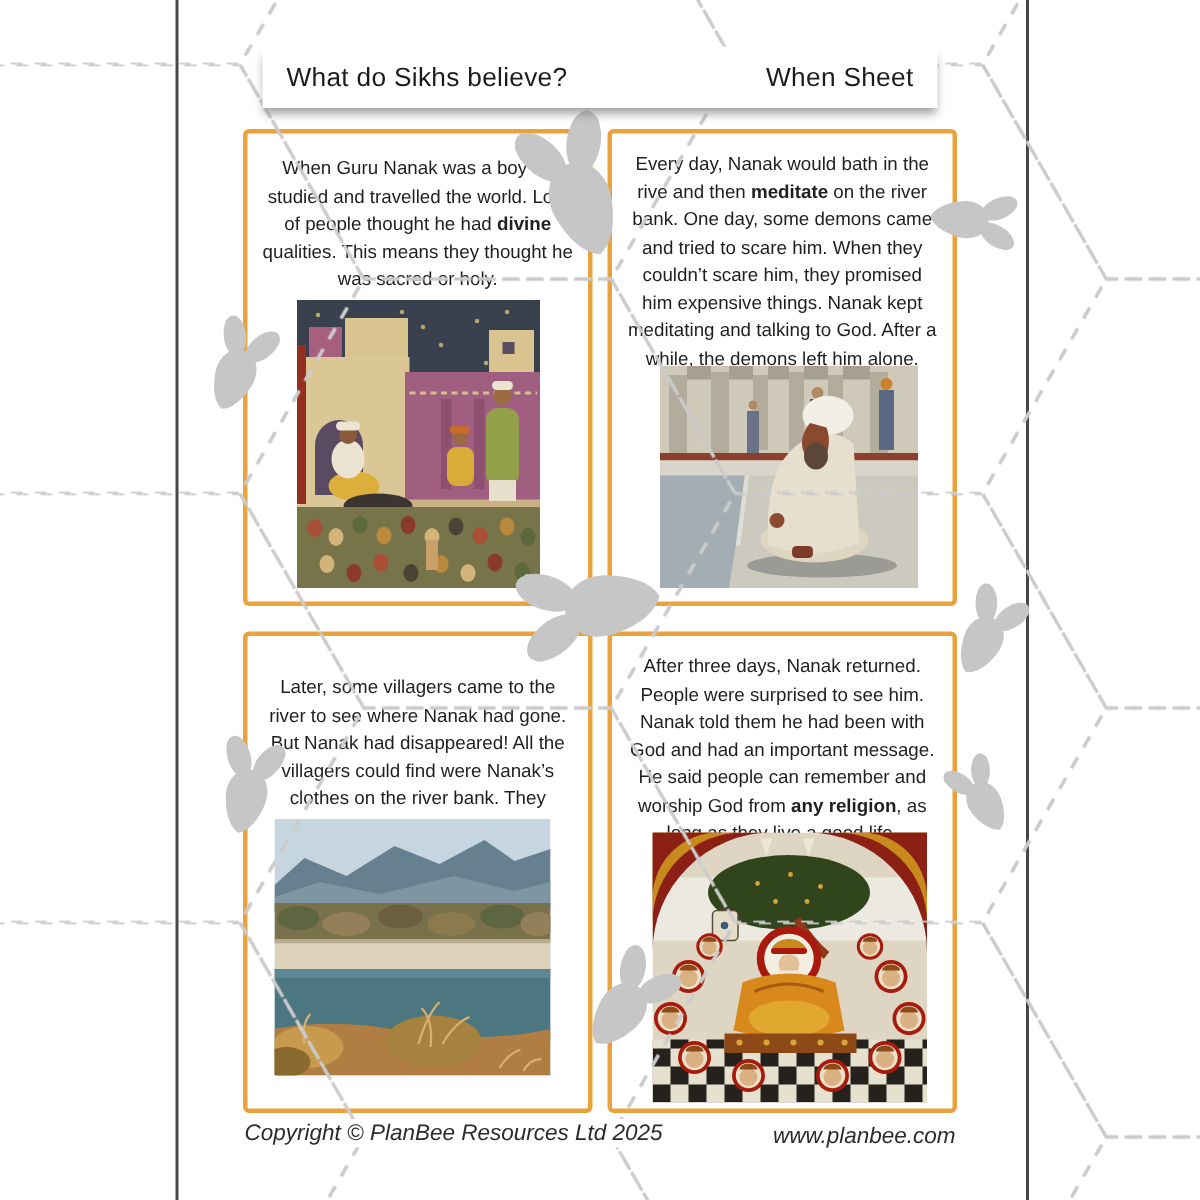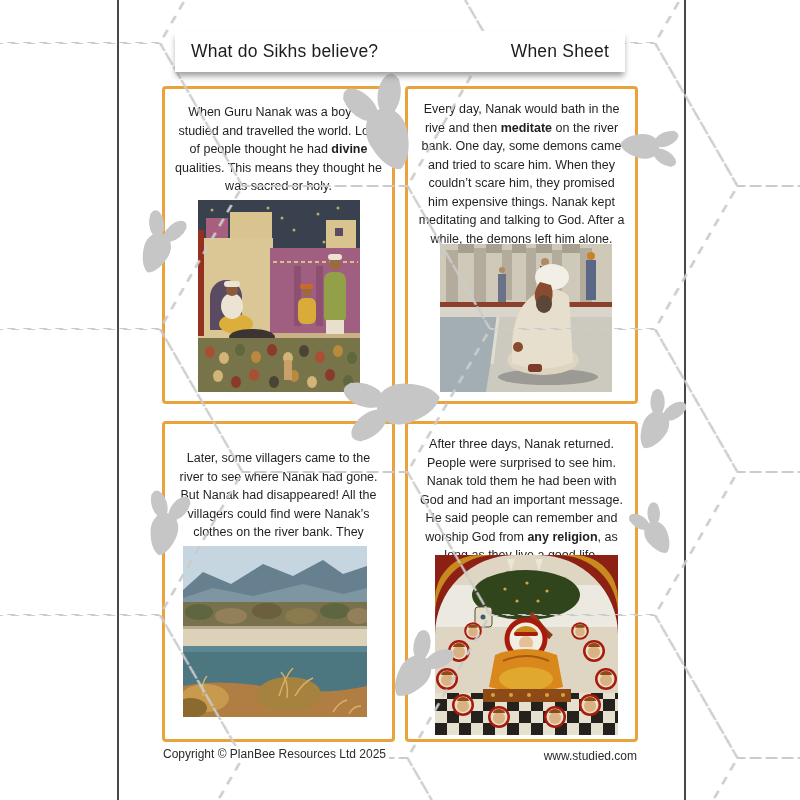--- a/index.html
+++ b/index.html
@@ -21,22 +21,22 @@
   .panel p{margin:0;padding:0 10px;font-size:12.5px;line-height:18.5px;}
   .panel .bold{font-weight:bold;}
   .p1{left:162px;top:86px;width:233px;height:318px;padding-top:14px;}
   .p2{left:405px;top:86px;width:233px;height:318px;padding-top:11px;}
   .p3{left:162px;top:421px;width:233px;height:321px;padding-top:25px;}
   .p4{left:405px;top:421px;width:233px;height:321px;padding-top:11px;}
   .imgbox{position:absolute;display:block;}
   .img1{left:33px;top:111px;} .img2{left:32px;top:155px;}
   .img3{left:18px;top:122px;} .img4{left:27px;top:131px;}
 
-  .footer-text{position:absolute;z-index:60;font-size:12px;color:#2b2b2b;background:#ffffff;
-    padding:1px 3px;}
+  .footer-text{position:absolute;z-index:60;font-size:15px;color:#2b2b2b;background:#ffffff;
+    padding:1px 3px;font-style:italic;}
   .foot-left{left:160px;top:746px;}
   .foot-right{right:160px;top:748px;}
 </style>
 </head>
 <body>
 
 <div class="canvas">
 
   <div class="page-edge edge-left"></div>
   <div class="page-edge edge-right"></div>
@@ -343,15 +343,15 @@
       <use href="#beesym" transform="translate(651,147) rotate(95) scale(0.58)"></use>
       <use href="#beesym" transform="translate(390,406) rotate(-100) scale(0.95)"></use>
       <use href="#beesym" transform="translate(659,420) rotate(28) scale(0.6)"></use>
       <use href="#beesym" transform="translate(166,522) rotate(12) scale(0.64)"></use>
       <use href="#beesym" transform="translate(653,529) rotate(-30) scale(0.52)"></use>
       <use href="#beesym" transform="translate(420,666) rotate(38) scale(0.7)"></use>
     </g>
   </svg>
 
   <span class="footer-text foot-left">Copyright © PlanBee Resources Ltd 2025</span>
-  <span class="footer-text foot-right">www.studied.com</span>
+  <span class="footer-text foot-right">www.planbee.com</span>
 
 </div>
 
 </body></html>

